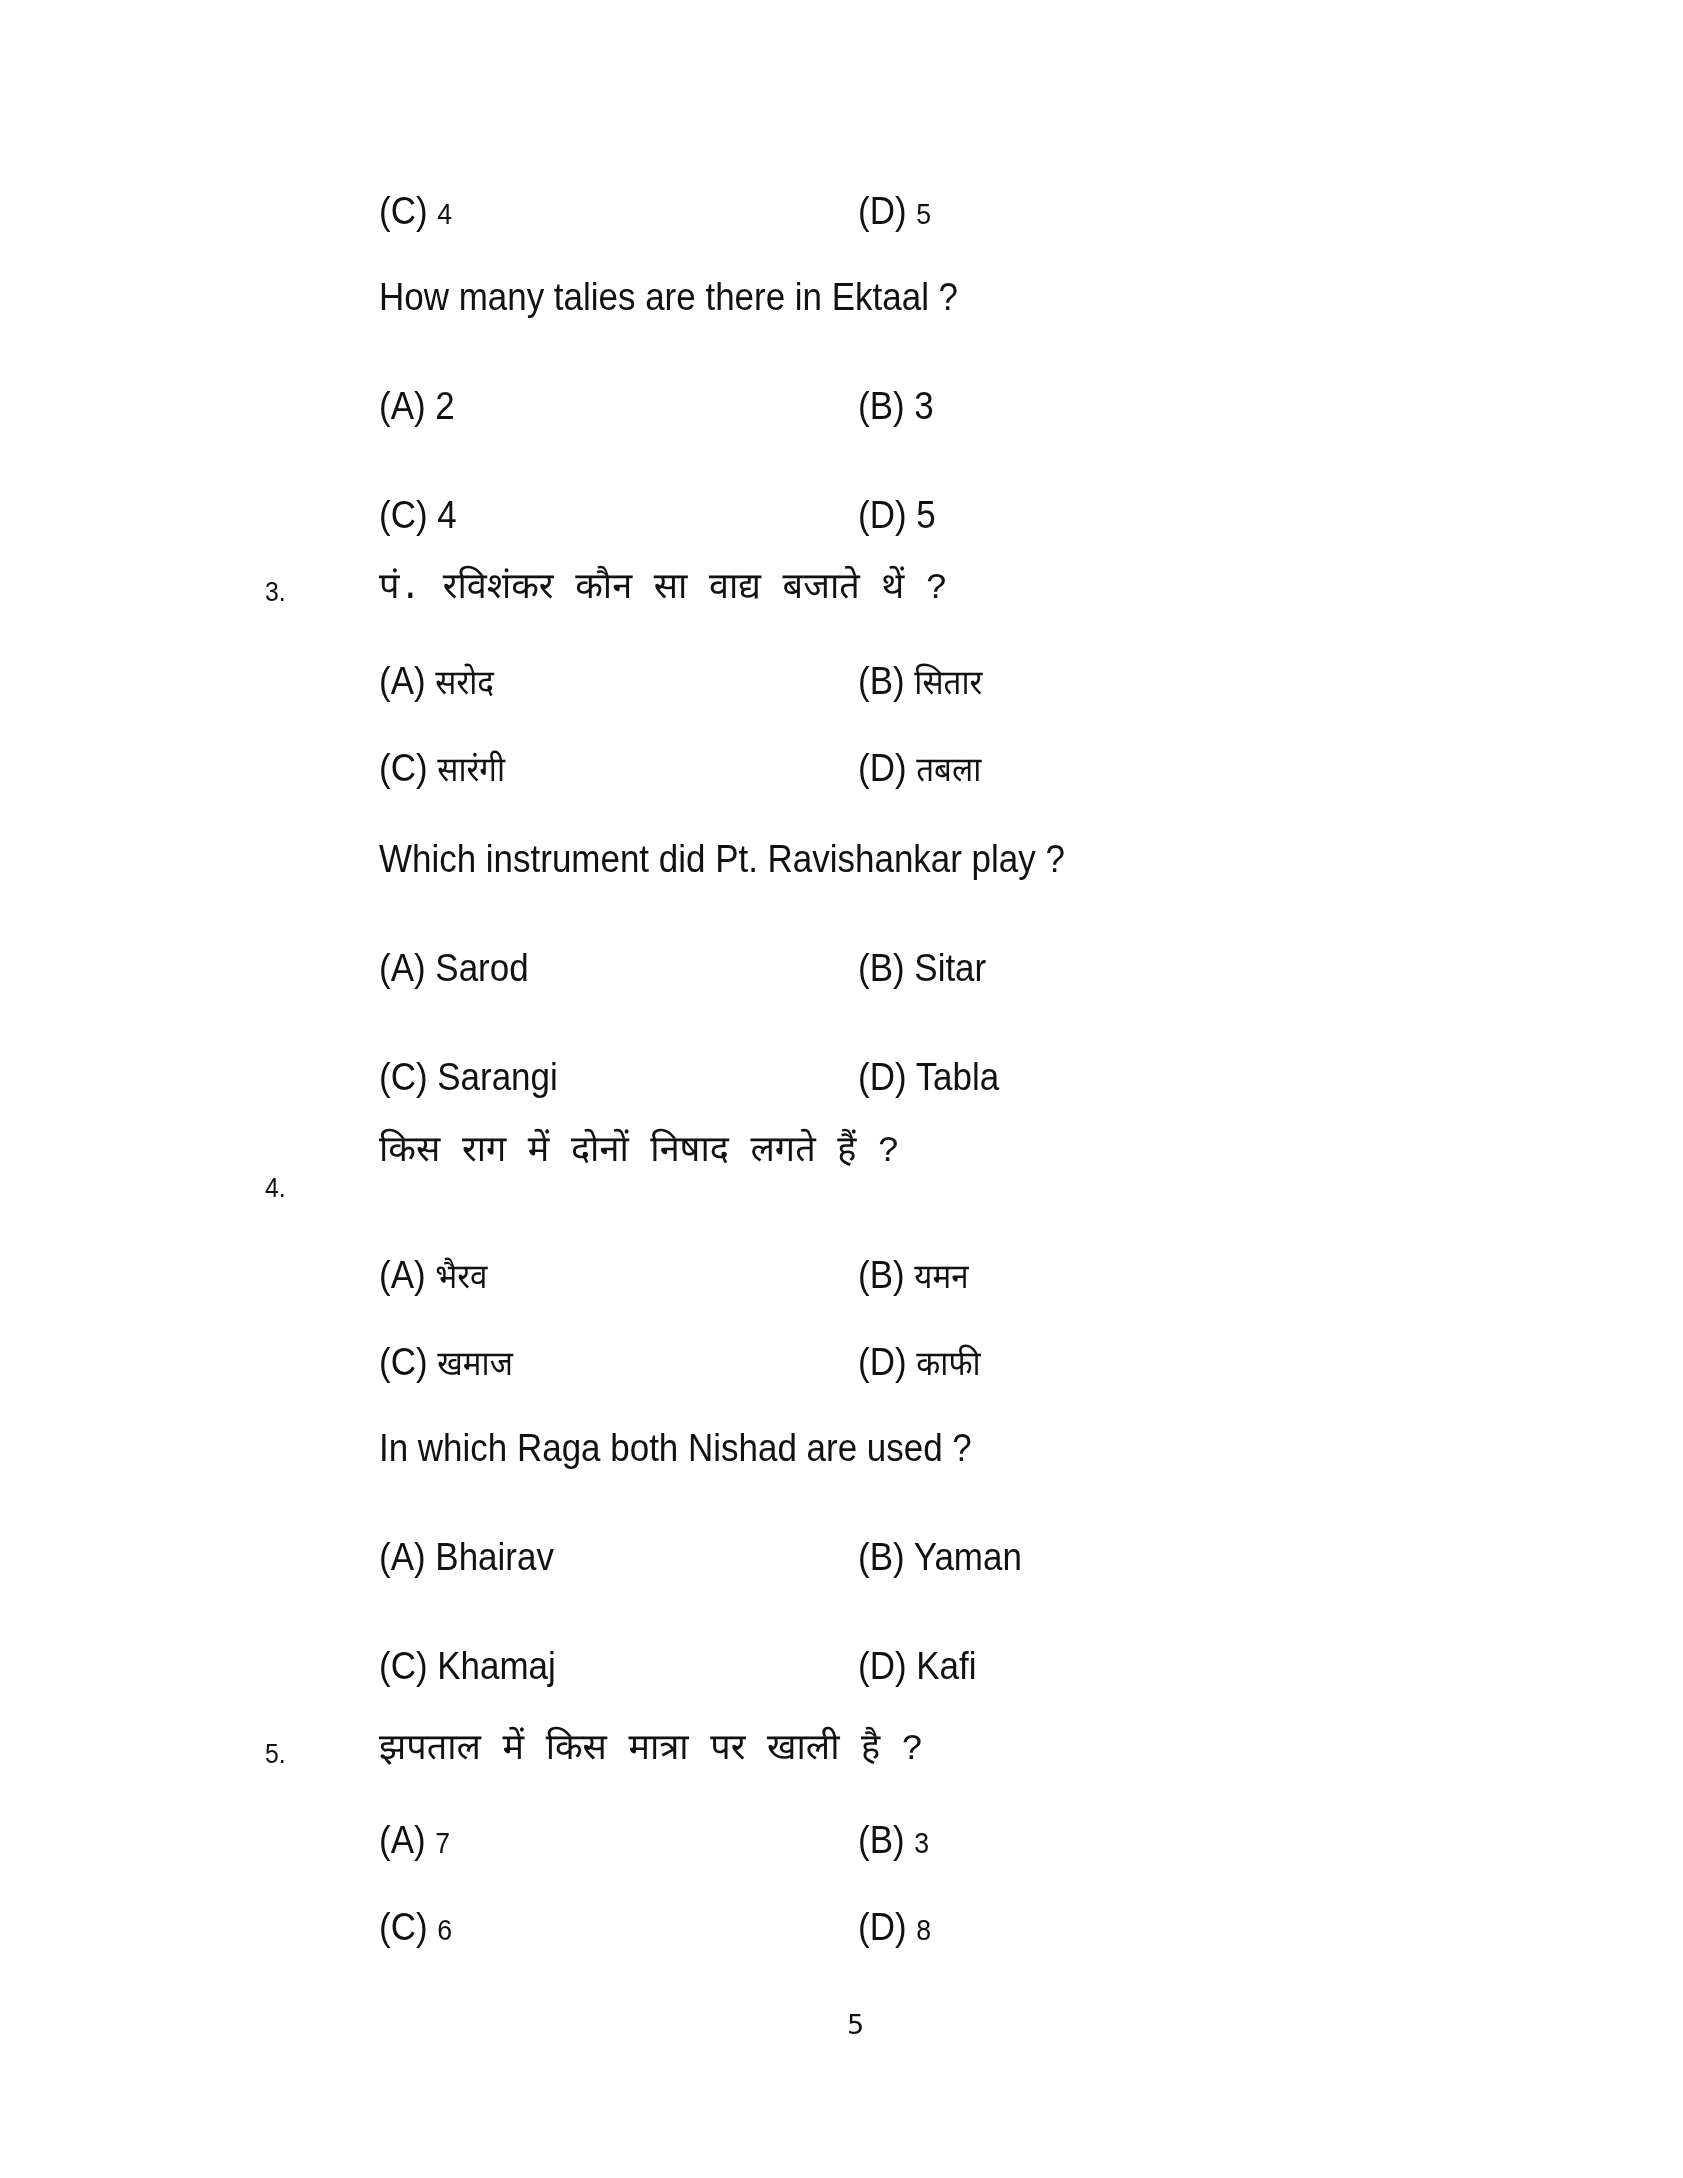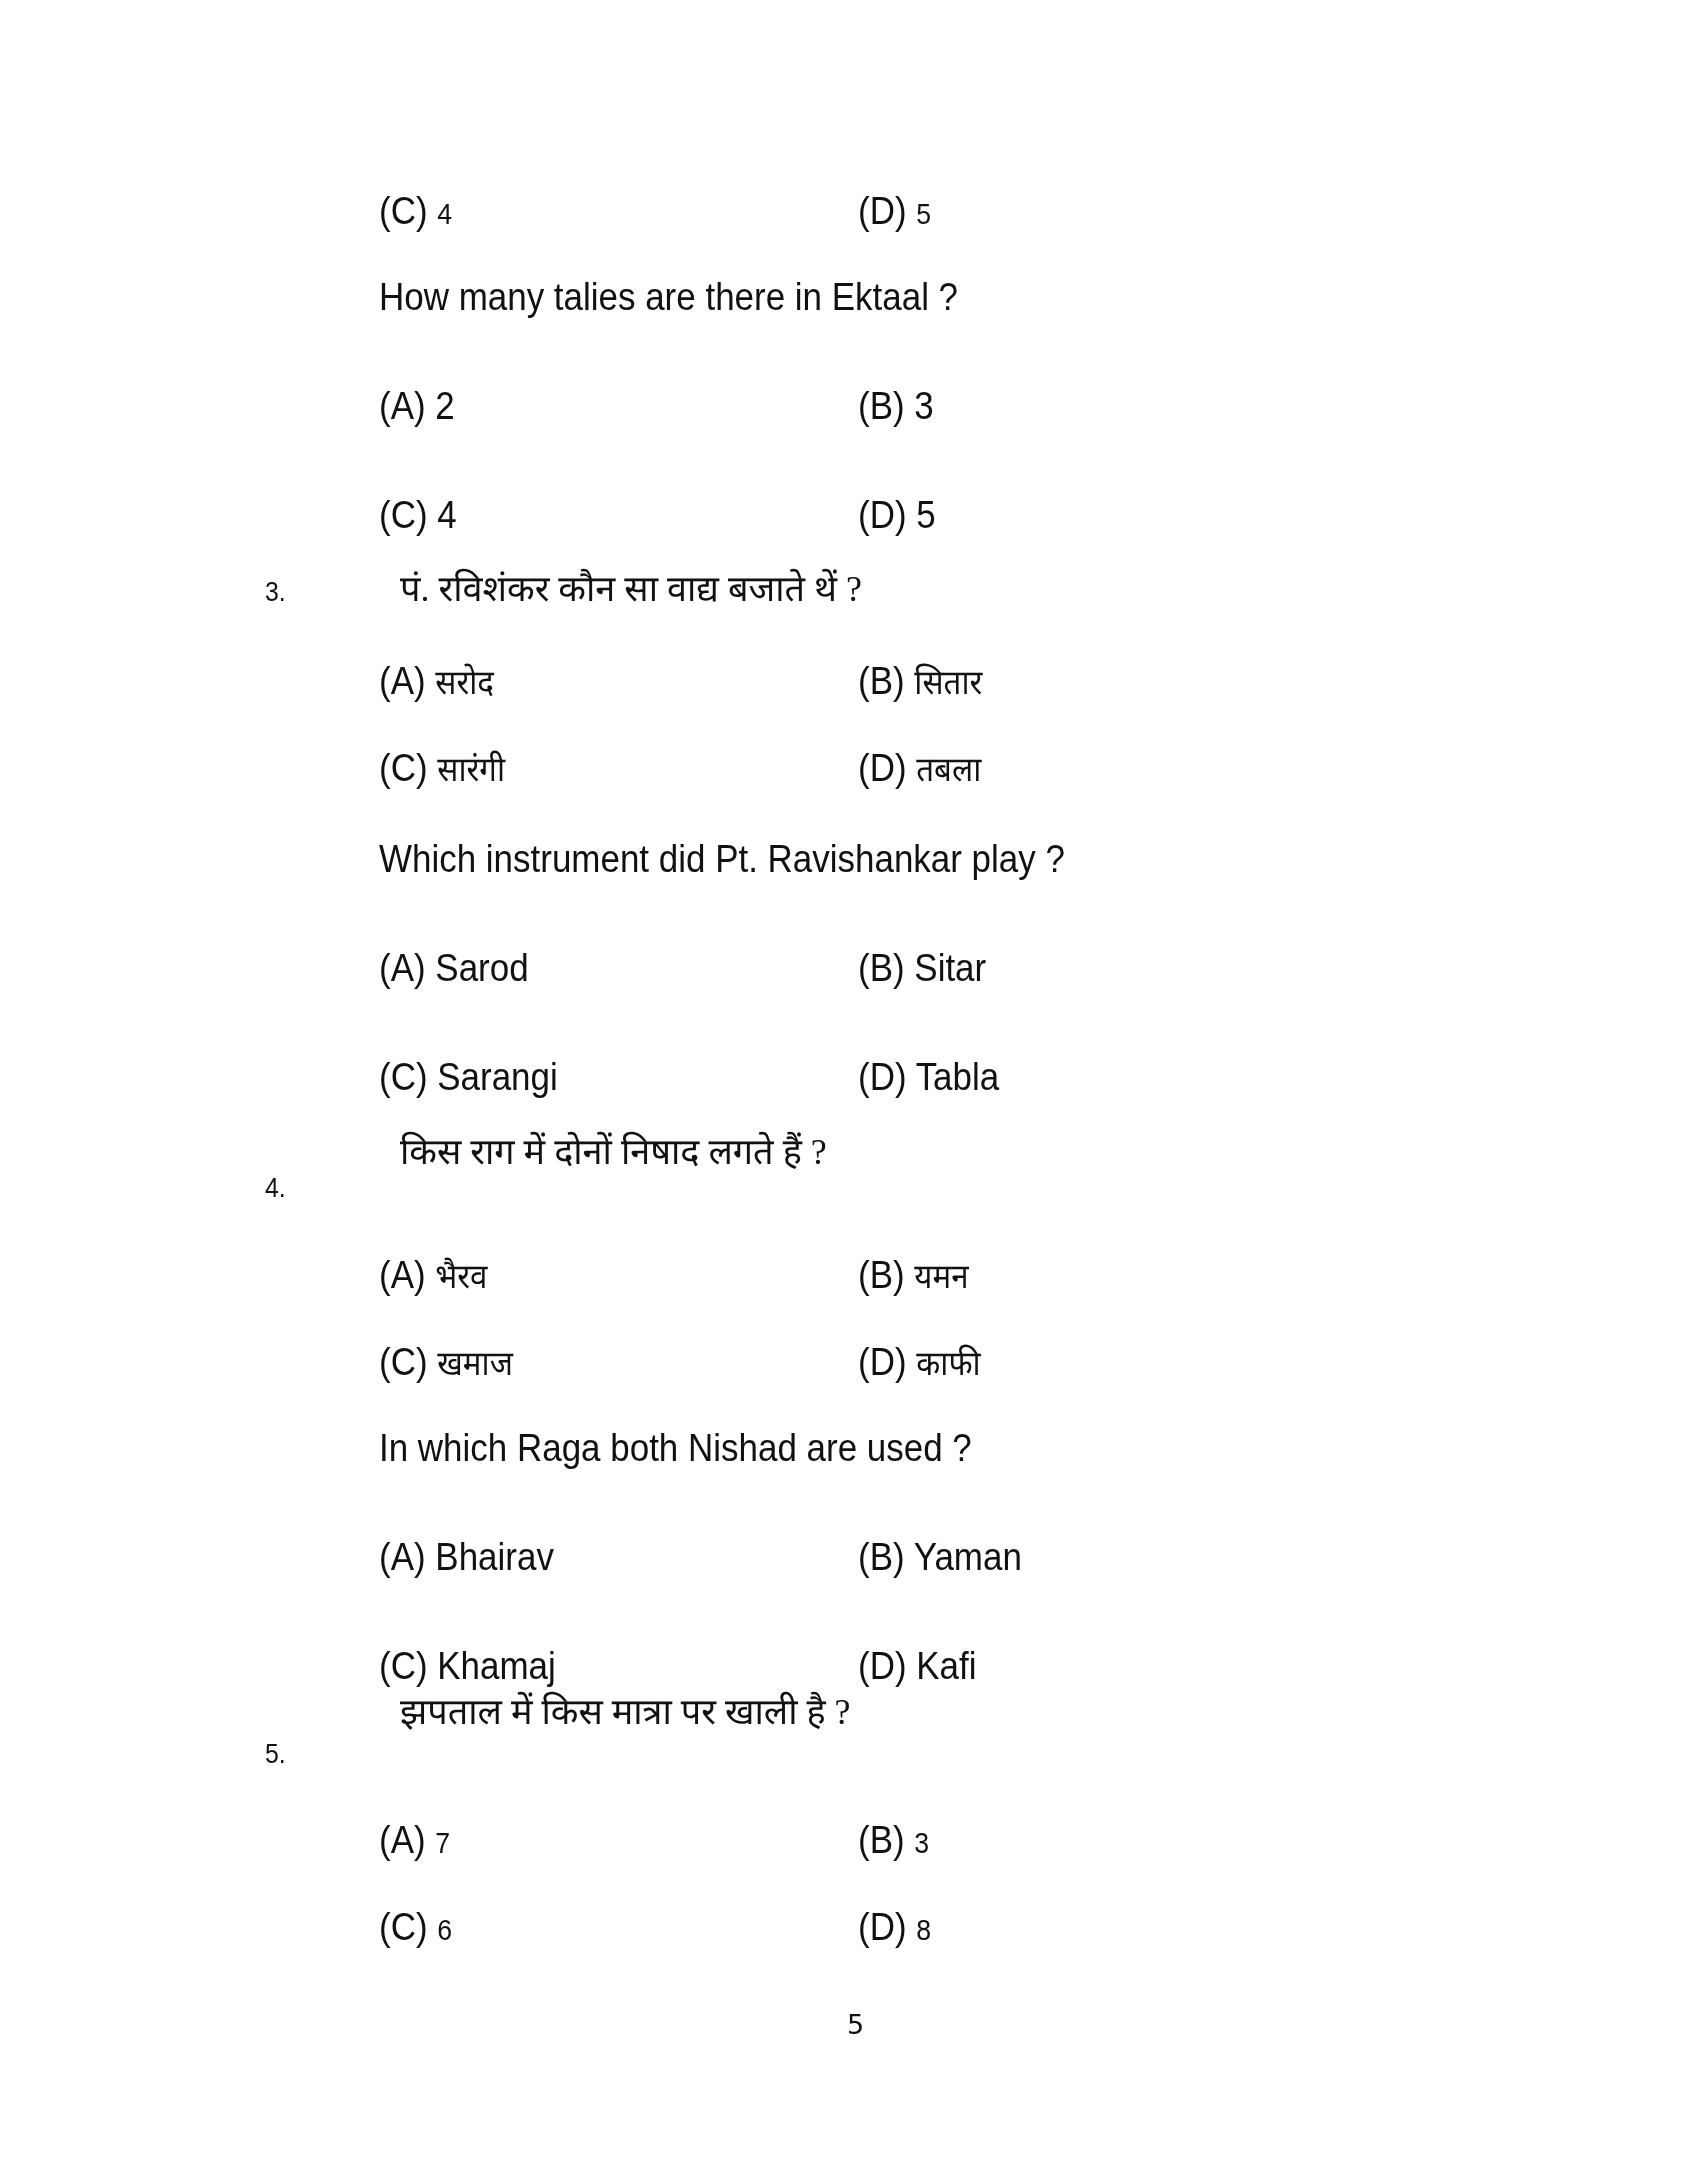--- a/index.html
+++ b/index.html
@@ -16,21 +16,21 @@
       font-family: "Liberation Sans", sans-serif;
     }
     .line {
       position: absolute;
       white-space: nowrap;
       line-height: 1;
       transform: translateY(-50%) scaleX(0.92);
       transform-origin: left center;
     }
     .q-en { font-size: 38px; }
-    .q-hi { font-size: 36px; font-family: Liberation Serif, serif; transform: translateY(-50%); margin-left: 21px; }
+    .q-hi { font-size: 36px; font-family: Liberation Mono, monospace; transform: translateY(-50%); }
     .opt { font-size: 38px; }
     .opt .lbl { font-family: "Liberation Sans", sans-serif; }
     .opt .val-hi { font-family: "DejaVu Sans", sans-serif; font-size: 34px; }
     .opt .val-sm { font-size: 29px; }
     .qnum {
       position: absolute;
       font-size: 27px;
       font-family: "Liberation Sans", sans-serif;
       transform: translateY(-50%) scaleX(0.92);
       transform-origin: left center;
@@ -150,21 +150,21 @@
 <div class="line opt col-a" style="top:1666px">
   <span class="lbl">(C)</span>
   <span>Khamaj</span>
 </div>
 <div class="line opt col-b" style="top:1666px">
   <span class="lbl">(D)</span>
   <span>Kafi</span>
 </div>
 
 <div class="qnum" style="left:265px; top:1754px">5.</div>
-<div class="line q-hi col-a" style="top:1712px">झपताल में किस मात्रा पर खाली है ?</div>
+<div class="line q-hi col-a" style="top:1750px">झपताल में किस मात्रा पर खाली है ?</div>
 
 <div class="line opt col-a" style="top:1840px">
   <span class="lbl">(A)</span>
   <span class="val-sm">7</span>
 </div>
 <div class="line opt col-b" style="top:1840px">
   <span class="lbl">(B)</span>
   <span class="val-sm">3</span>
 </div>
 <div class="line opt col-a" style="top:1927px">

